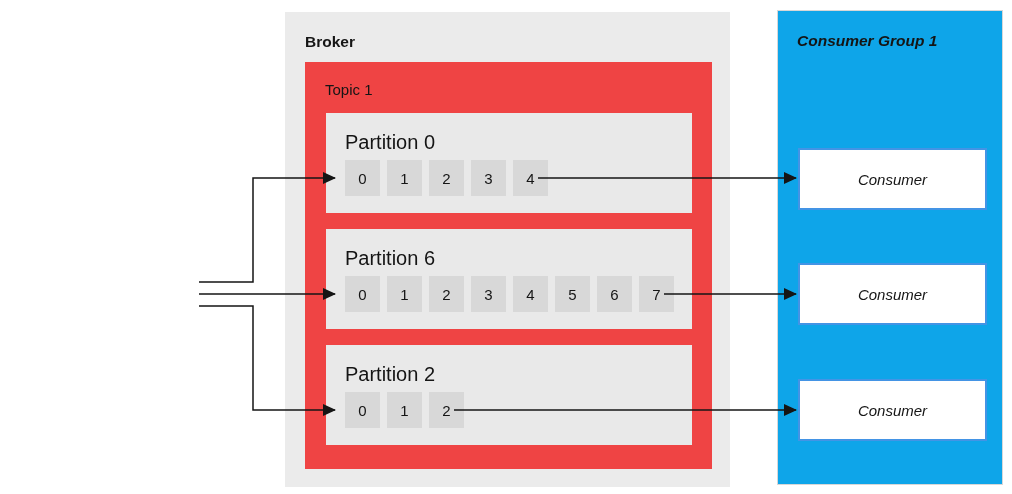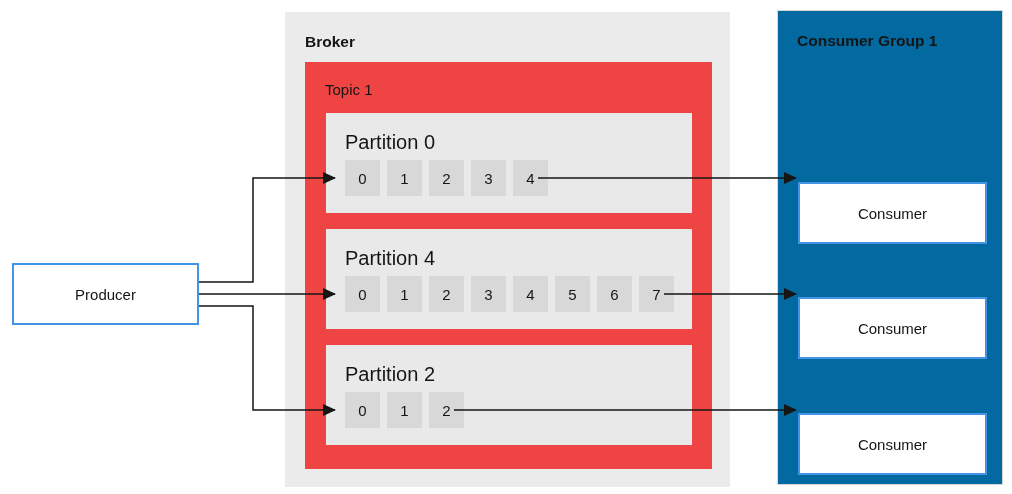--- a/index.html
+++ b/index.html
@@ -96,39 +96,39 @@
     width: 35px; height: 36px;
     background: var(--cell-bg);
     display: flex; align-items: center; justify-content: center;
     font-size: 15px;
   }
   
   .consumer-group-box {
     position: absolute;
     left: 777px; top: 10px;
     width: 226px; height: 475px;
-    background: #0369a1;
+    background: #0ea5e9;
     border: 1px solid var(--group-border);
     z-index: 1;
+    font-style: italic;
   }
   .consumer-group-title {
     position: absolute;
     left: 19px; top: 21px;
     font-size: 15.5px;
     font-weight: bold;
   }
   .consumer-box {
     position: absolute;
     left: 20px;
     width: 189px; height: 62px;
     background: #ffffff;
     border: 2px solid var(--accent-blue);
     display: flex; align-items: center; justify-content: center;
     font-size: 15px;
-    margin-top: 34px;
   }
   .consumer-0 { top: 137px; }
   .consumer-1 { top: 252px; }
   .consumer-2 { top: 368px; }
 </style>
 </head>
 <body>
 
 <div class="canvas">
 
@@ -139,43 +139,40 @@
       </marker>
     </defs>
     <path class="arrow" d="M 199 282 L 253 282 L 253 178 L 335 178" marker-end="url(#arrowhead)"></path>
     <path class="arrow" d="M 199 294 L 335 294" marker-end="url(#arrowhead)"></path>
     <path class="arrow" d="M 199 306 L 253 306 L 253 410 L 335 410" marker-end="url(#arrowhead)"></path>
     <path class="arrow" d="M 538 178 L 796 178" marker-end="url(#arrowhead)"></path>
     <path class="arrow" d="M 664 294 L 796 294" marker-end="url(#arrowhead)"></path>
     <path class="arrow" d="M 454 410 L 796 410" marker-end="url(#arrowhead)"></path>
   </svg>
 
-  <div class="producer-box">
-    <span>Producer</span>
-  </div>
 
   <div class="broker-box">
     <div class="broker-title">Broker</div>
 
     <div class="topic-box">
       <div class="topic-title">Topic 1</div>
 
       <div class="partition-box partition-0">
         <div class="partition-label">Partition 0</div>
         <div class="cell-row">
           <div class="offset-cell">0</div>
           <div class="offset-cell">1</div>
           <div class="offset-cell">2</div>
           <div class="offset-cell">3</div>
           <div class="offset-cell">4</div>
         </div>
       </div>
 
       <div class="partition-box partition-1">
-        <div class="partition-label">Partition 4</div>
+        <div class="partition-label">Partition 6</div>
         <div class="cell-row">
           <div class="offset-cell">0</div>
           <div class="offset-cell">1</div>
           <div class="offset-cell">2</div>
           <div class="offset-cell">3</div>
           <div class="offset-cell">4</div>
           <div class="offset-cell">5</div>
           <div class="offset-cell">6</div>
           <div class="offset-cell">7</div>
         </div>

